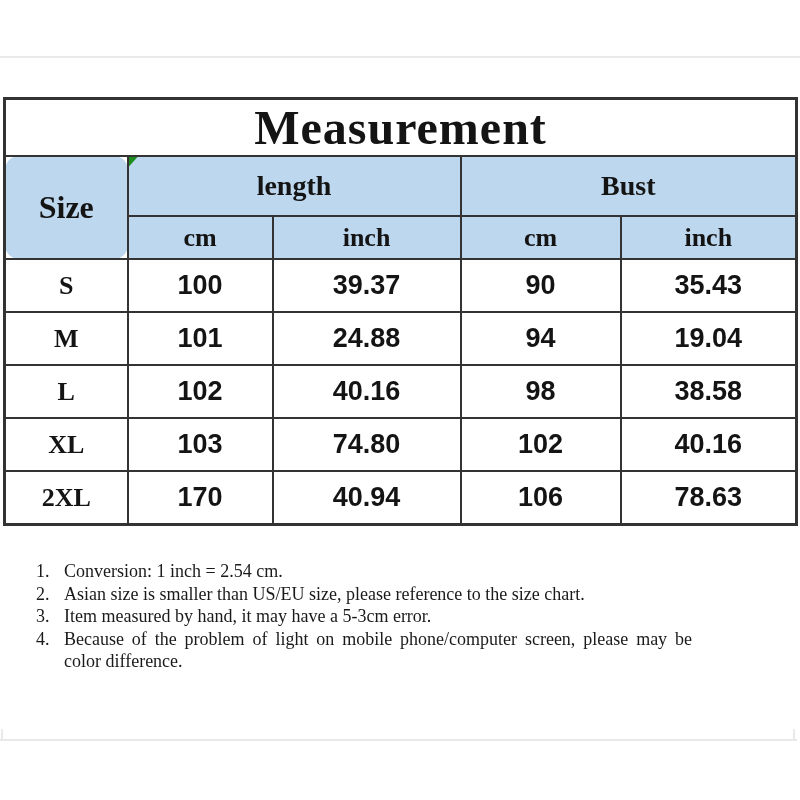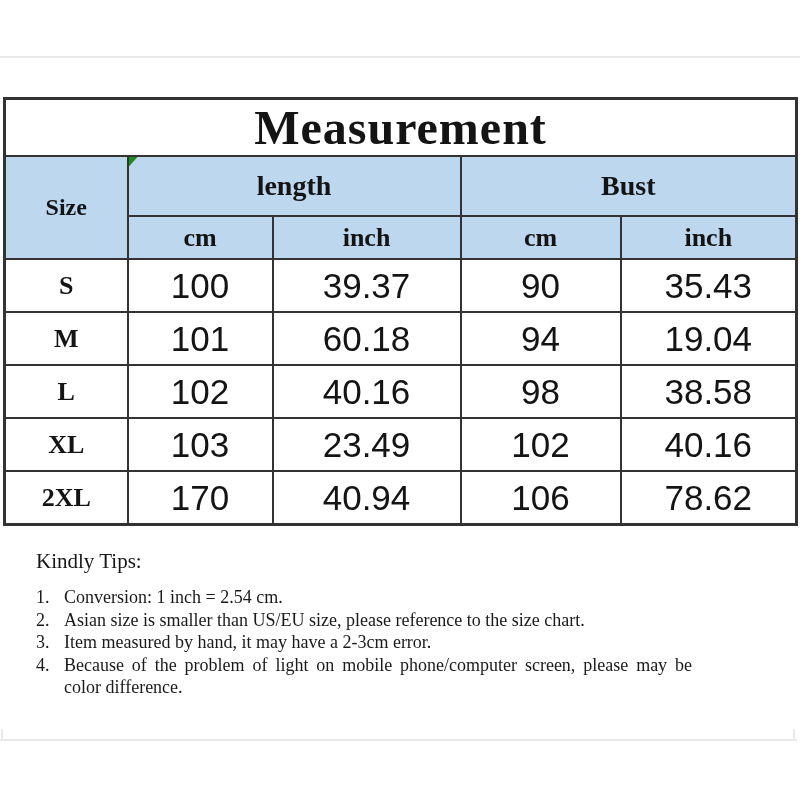--- a/index.html
+++ b/index.html
@@ -55,31 +55,31 @@
     font-weight: bold;
     font-size: 48px;
     letter-spacing: 1px;
   }
   td.hdr {
     background: var(--header-fill, #BDD7EE);
     font-weight: bold;
   }
   td.group-hdr { height: 58px; font-size: 28px; position: relative; }
   td.sub-hdr   { height: 41px; font-size: 26px; }
-  td.size-hdr  { font-size: 24px; }
+  td.size-hdr  { font-size: 32px; border-radius: 14px; }
   tr.row-data td { height: 51px; background: #ffffff; }
   td.size-cell {
     font-family: "Liberation Serif", serif;
     font-weight: bold;
     font-size: 26px;
   }
   td.num-cell {
     font-family: "Liberation Sans", sans-serif;
-    font-weight: normal;
-    font-size: 35px;
+    font-weight: bold;
+    font-size: 27px;
   }
   .corner-marker {
     position: absolute;
     top: 0; left: 0;
     width: 9px; height: 10px;
     background: var(--marker-green, #1E8C1E);
     clip-path: polygon(0 0, 100% 0, 0 100%);
   }
 
   
@@ -151,62 +151,61 @@
       <tr class="row-data">
         <td class="size-cell">S</td>
         <td class="num-cell">100</td>
         <td class="num-cell">39.37</td>
         <td class="num-cell">90</td>
         <td class="num-cell">35.43</td>
       </tr>
       <tr class="row-data">
         <td class="size-cell">M</td>
         <td class="num-cell">101</td>
-        <td class="num-cell">60.18</td>
+        <td class="num-cell">24.88</td>
         <td class="num-cell">94</td>
         <td class="num-cell">19.04</td>
       </tr>
       <tr class="row-data">
         <td class="size-cell">L</td>
         <td class="num-cell">102</td>
         <td class="num-cell">40.16</td>
         <td class="num-cell">98</td>
         <td class="num-cell">38.58</td>
       </tr>
       <tr class="row-data">
         <td class="size-cell">XL</td>
         <td class="num-cell">103</td>
-        <td class="num-cell">23.49</td>
+        <td class="num-cell">74.80</td>
         <td class="num-cell">102</td>
         <td class="num-cell">40.16</td>
       </tr>
       <tr class="row-data">
         <td class="size-cell">2XL</td>
         <td class="num-cell">170</td>
         <td class="num-cell">40.94</td>
         <td class="num-cell">106</td>
-        <td class="num-cell">78.62</td>
+        <td class="num-cell">78.63</td>
       </tr>
     </tbody>
   </table>
 
   <div class="tips">
-    <div class="tips-heading">Kindly Tips:</div>
     <div class="tips-list">
       <div class="tip-item">
         <span class="tip-num">1.</span>
         <span class="tip-text">Conversion: 1 inch = 2.54 cm.</span>
       </div>
       <div class="tip-item">
         <span class="tip-num">2.</span>
         <span class="tip-text">Asian size is smaller than US/EU size, please reference to the size chart.</span>
       </div>
       <div class="tip-item">
         <span class="tip-num">3.</span>
-        <span class="tip-text">Item measured by hand, it may have a 2-3cm error.</span>
+        <span class="tip-text">Item measured by hand, it may have a 5-3cm error.</span>
       </div>
       <div class="tip-item">
         <span class="tip-num">4.</span>
         <span class="tip-text">Because of the problem of light on mobile phone/computer screen, please may be color difference.</span>
       </div>
     </div>
   </div>
 
   <div class="divider bottom"></div>
   <div class="frame-tick left"></div>

